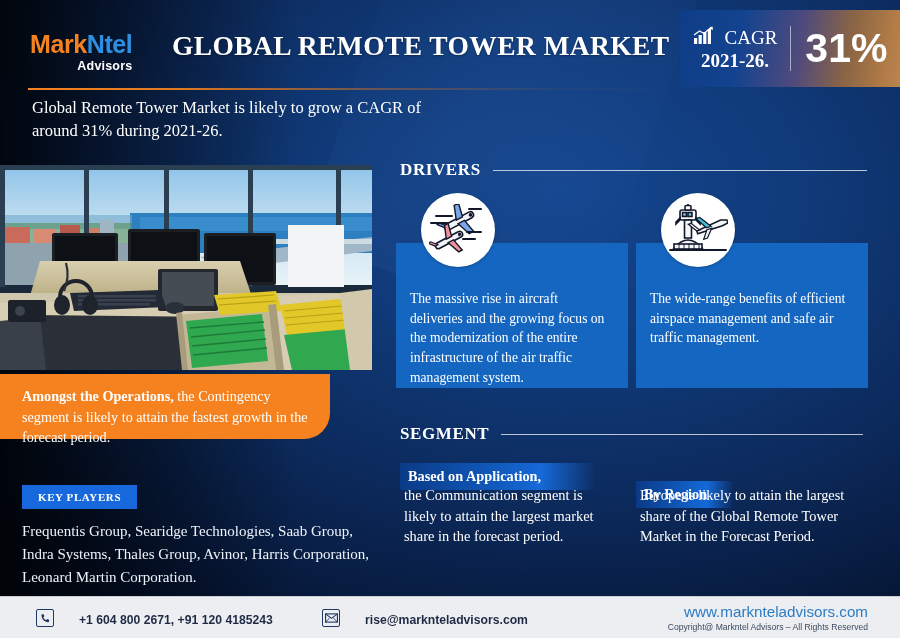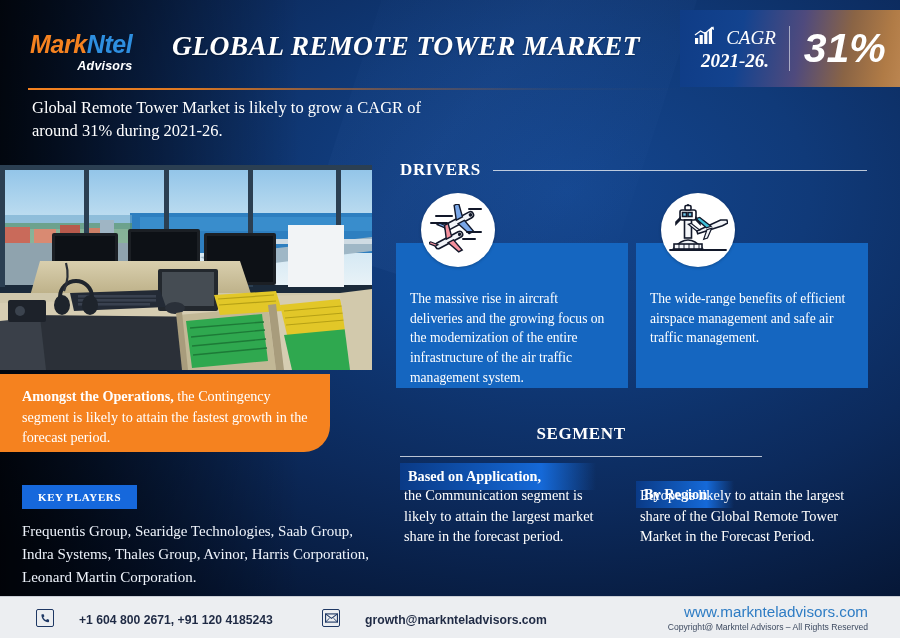--- a/index.html
+++ b/index.html
@@ -31,21 +31,21 @@
     pointer-events: none;
   }
   .vignette-left {
     position: absolute; left:0; top:0; width: 300px; height: 638px;
     background: linear-gradient(90deg, rgba(0,0,0,0.80) 0%, rgba(0,0,0,0.45) 40%, rgba(0,0,0,0) 100%);
     pointer-events: none;
   }
 
   
   .header {
-    position: absolute; left: 0; top: 0; width: 900px; height: 88px; font-style: italic;
+    position: absolute; left: 0; top: 0; width: 900px; height: 88px;
   }
   .logo {
     position: absolute; left: 30px; top: 32px; line-height: 1;
     font-family: "Liberation Sans", sans-serif;
   }
   .logo-main { font-size: 25px; font-weight: bold; letter-spacing: -0.4px; }
   .logo-mark { color: #F58220; }
   .logo-ntel { color: #2e8fe0; }
   .logo-sub {
     display: block; text-align: right; color: #ffffff;
@@ -89,21 +89,21 @@
 
   
   .photo {
     position: absolute; left: 0; top: 165px; width: 372px; height: 205px;
     overflow: hidden; background: #1b2a3a;
   }
   .photo svg { display: block; }
 
   
   .orange-box {
-    position: absolute; left: 0; top: 374px; width: 330px; height: 78px;
+    position: absolute; left: 0; top: 374px; width: 330px; height: 65px;
     background: #F5821F;
     border-bottom-right-radius: 26px;
     padding: 12px 22px 10px 22px;
     color: #ffffff; font-size: 14.2px; line-height: 1.46;
     font-family: "Liberation Serif", serif;
   }
   .orange-box b { font-weight: bold; }
 
   
   .kp-badge {
@@ -123,21 +123,21 @@
   .sect-head {
     position: absolute; display: flex; align-items: center; gap: 12px;
     color: #ffffff; font-size: 17px; font-weight: bold; letter-spacing: 0.6px;
     font-family: "Liberation Serif", serif;
   }
   .sect-head .rule {
     display: block; height: 1px; background: rgba(255,255,255,0.72);
   }
   #drivers-head { left: 400px; top: 160px; }
   #drivers-head .rule { width: 374px; }
-  #segment-head { left: 400px; top: 424px; flex-direction: column; }
+  #segment-head { left: 400px; top: 424px; }
   #segment-head .rule { width: 362px; }
 
   
   .driver-card {
     position: absolute; width: 232px;
     background: #1566C0;
     padding: 46px 14px 14px 14px;
     color: #ffffff; font-size: 13.6px; line-height: 1.45;
     font-family: "Liberation Serif", serif;
   }
@@ -458,21 +458,21 @@
 
     <div class="f-item" id="footer-email">
       <span class="f-icon">
         <svg width="13" height="10" viewBox="0 0 14 10">
           <rect x="0.6" y="0.6" width="12.8" height="8.8" fill="none" stroke="#1f3864" stroke-width="1.2"></rect>
           <path d="M0.6 0.6 L7 5.4 L13.4 0.6" fill="none" stroke="#1f3864" stroke-width="1.1"></path>
           <path d="M0.6 9.4 L5 5" fill="none" stroke="#1f3864" stroke-width="1"></path>
           <path d="M13.4 9.4 L9 5" fill="none" stroke="#1f3864" stroke-width="1"></path>
         </svg>
       </span>
-      <span class="f-text">growth@marknteladvisors.com</span>
+      <span class="f-text">rise@marknteladvisors.com</span>
     </div>
 
     <div class="f-right">
       <div class="f-url">www.marknteladvisors.com</div>
       <div class="f-copy">Copyright@ Markntel Advisors – All Rights Reserved</div>
     </div>
   </div>
 </div>
 
 </body></html>

